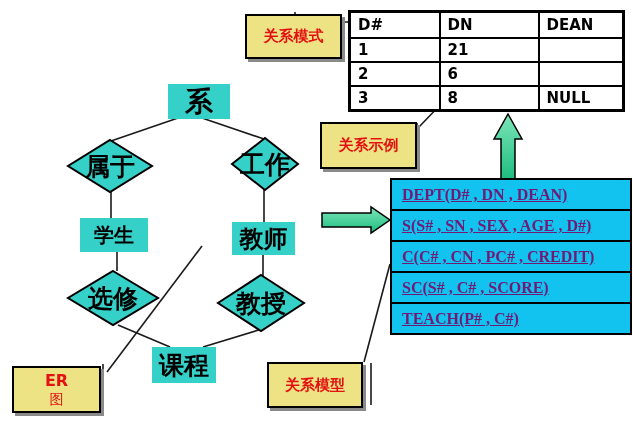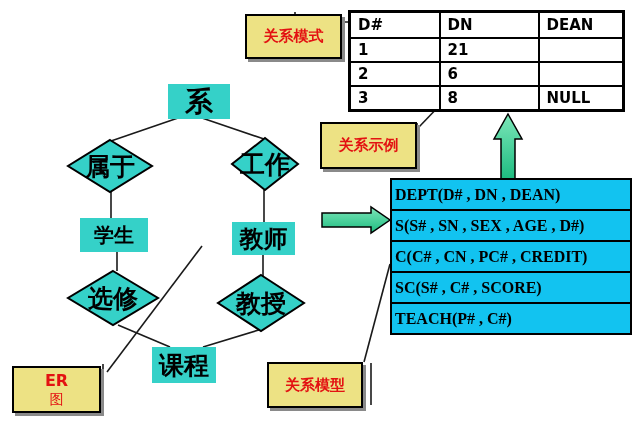--- a/index.html
+++ b/index.html
@@ -50,22 +50,22 @@
   }
   .rel-table th{height:22px;}
   .rel-table td{height:20px;}
   .model-box{
     position:absolute;left:390px;top:178px;width:238px;
     background:var(--sky-blue);border:2px solid #000;
   }
   .model-row{
     height:29px;line-height:29px;border-bottom:2px solid #000;
     font-family:"Liberation Serif","DejaVu Serif",serif;
-    font-weight:bold;font-size:16px;color:#000000;
-    padding-left:3px;white-space:nowrap;overflow:hidden;
+    font-weight:bold;font-size:16px;color:#701a75;
+    padding-left:10px;white-space:nowrap;overflow:hidden;text-decoration:underline;
   }
   .model-row:last-child{border-bottom:none;border-radius:9px;}
 </style>
 </head>
 <body>
 
 <div class="canvas">
 
   <svg class="layer" viewBox="0 0 633 436">
     <defs>

